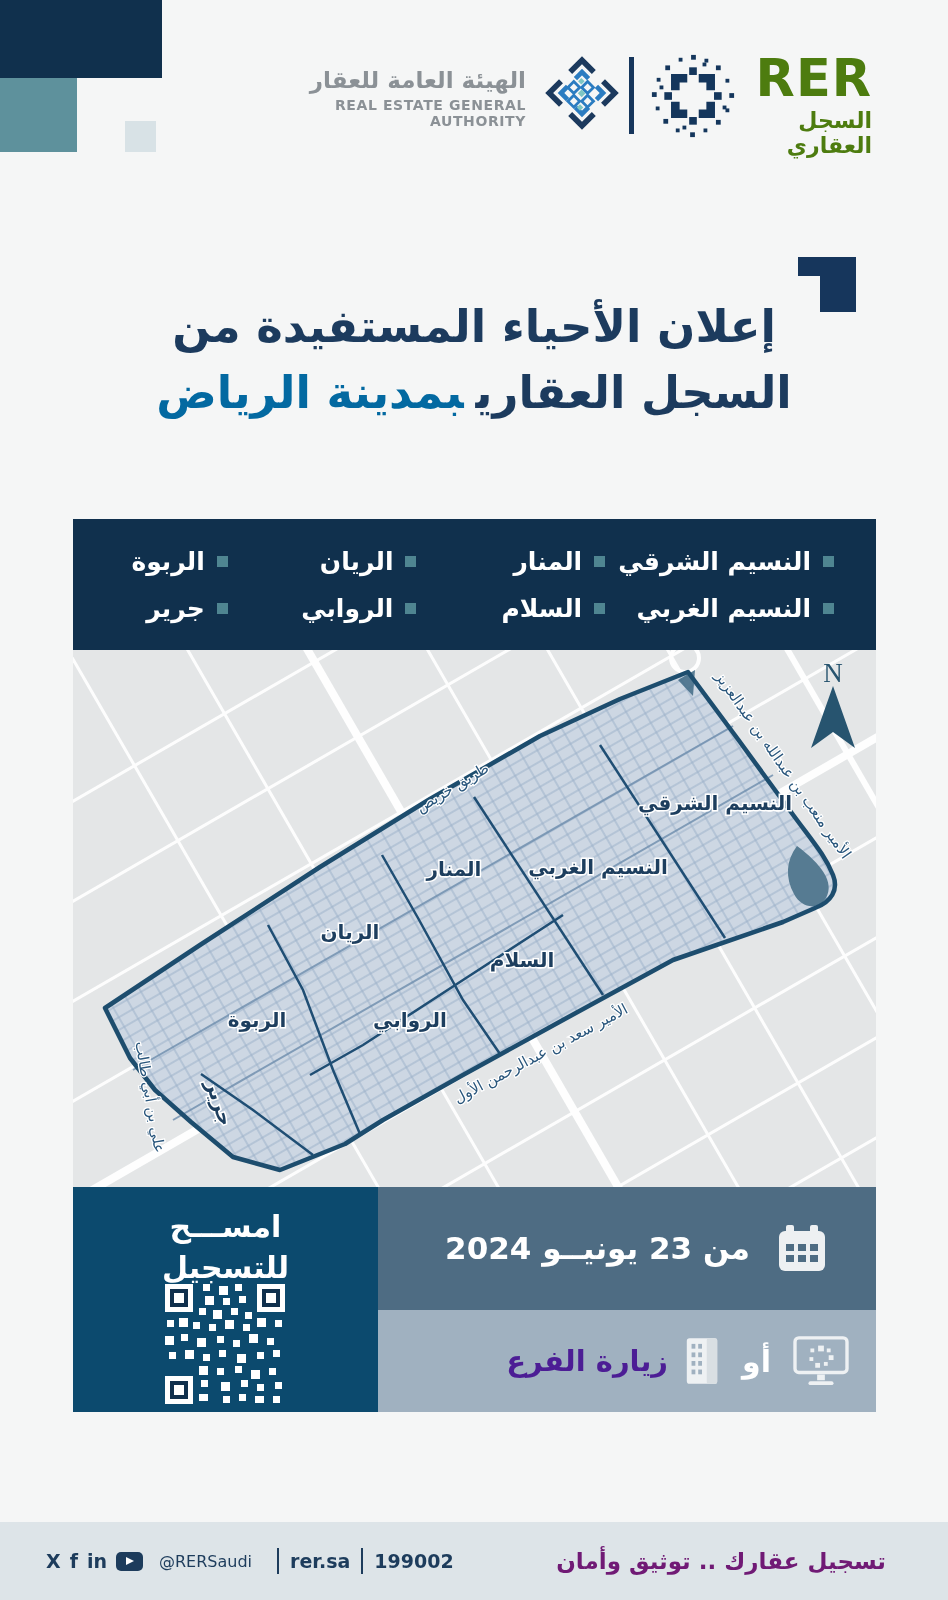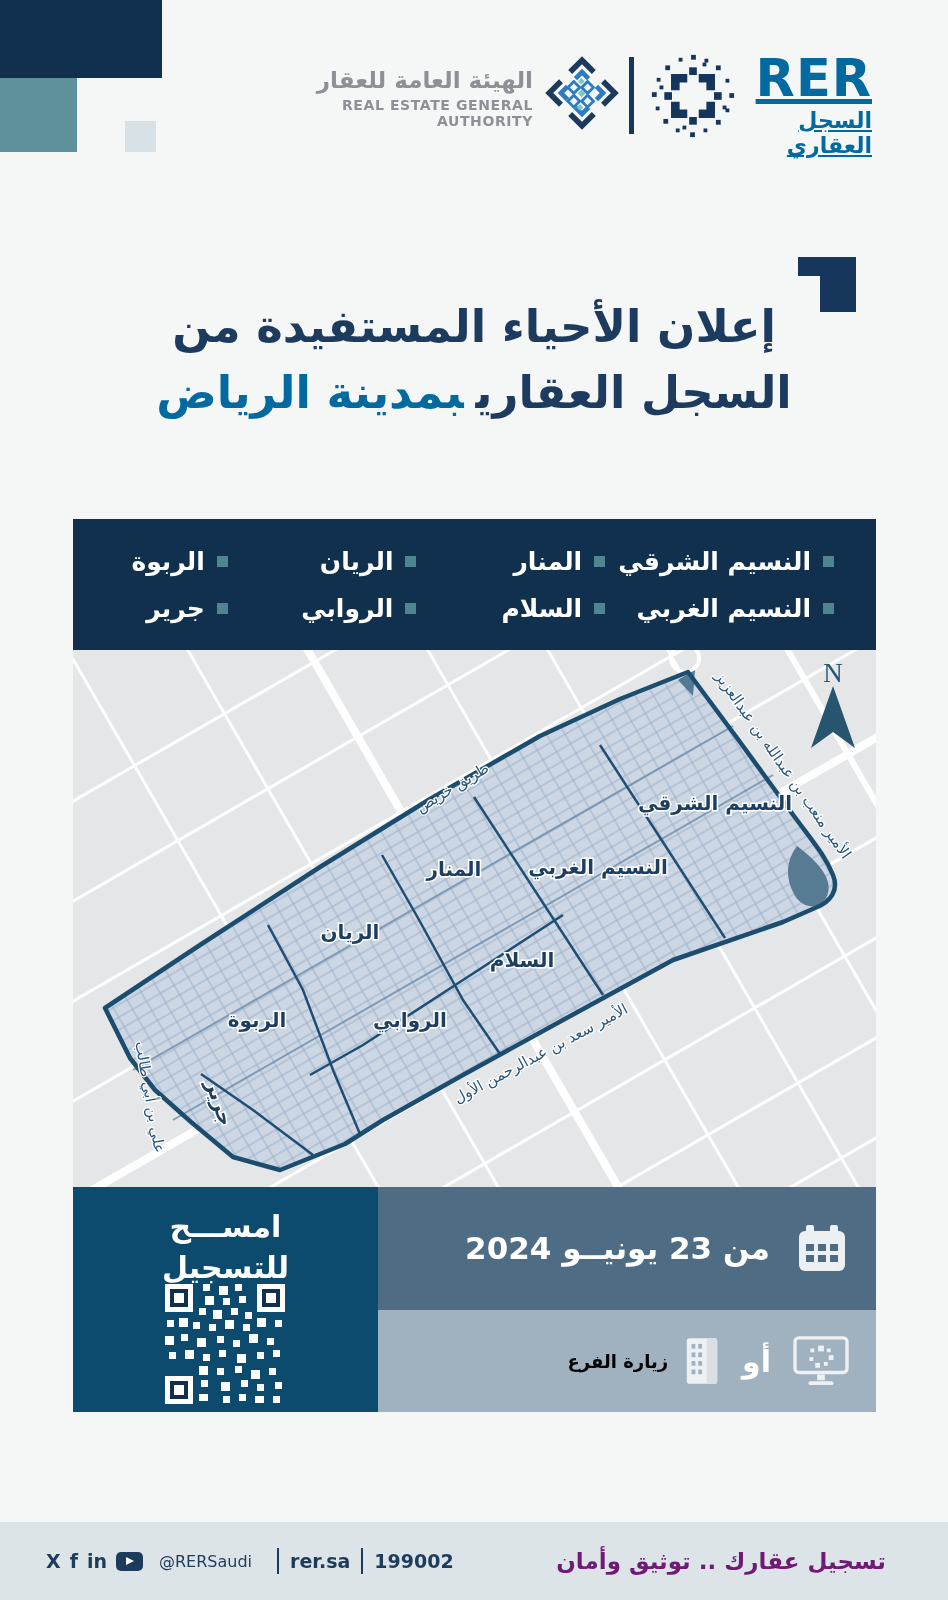--- a/index.html
+++ b/index.html
@@ -4,27 +4,27 @@
 <style>
   html,body{margin:0;padding:0;background:#e9ebec;}
   .page{position:relative;width:948px;height:1600px;margin:0 auto;background:#f5f6f6;overflow:hidden;
         font-family:"DejaVu Sans","Liberation Sans",sans-serif;}
   .abs{position:absolute;}
   
   .deco-navy{left:0;top:0;width:162px;height:78px;background:#10304d;}
   .deco-teal{left:0;top:78px;width:77px;height:74px;background:#5e919c;}
   .deco-sq{left:125px;top:121px;width:31px;height:31px;background:#d8e2e6;}
   
-  .rega-text{left:243px;top:68px;width:290px;text-align:right;direction:rtl;color:#8b9196;}
+  .rega-text{left:236px;top:68px;width:290px;text-align:right;direction:rtl;color:#8b9196;}
   .rega-ar{font-size:23px;font-weight:bold;line-height:1.1;}
   .rega-en{direction:ltr;font-size:14px;font-weight:bold;letter-spacing:.6px;margin-top:4px;color:#8b9196;}
   .rega-diamond{left:543px;top:55px;}
   .logo-divider{left:629px;top:57px;width:5px;height:77px;background:#16365c;}
   .rer-dots{left:650px;top:53px;}
-  .rer-text{left:740px;top:56px;width:132px;text-align:right;color:#0369a1;text-decoration:underline;}
+  .rer-text{left:740px;top:56px;width:132px;text-align:right;color:#4d7c0f;}
   .rer-acro{font-size:51px;font-weight:800;line-height:.92;letter-spacing:1px;}
   .rer-ar{font-size:22px;font-weight:bold;direction:rtl;margin-top:5px;}
   
   .corner-a{left:798px;top:257px;width:58px;height:19px;background:#16365c;}
   .corner-b{left:820px;top:257px;width:36px;height:55px;background:#16365c;}
   .title{left:50px;top:294px;width:848px;text-align:center;direction:rtl;
          font-weight:700;color:#1c3b5e;font-size:45px;line-height:1.46;}
   .title .accent{color:#0369a1;margin-inline-start:12px;}
   
   .nb-bar{left:73px;top:519px;width:803px;height:131px;background:#10304d;direction:rtl;
@@ -33,25 +33,25 @@
   .nb-bullet{width:11px;height:11px;background:#4f8591;flex:0 0 auto;}
   .nb-label{color:#fff;font-size:25px;font-weight:bold;white-space:nowrap;}
   
   .map{left:73px;top:650px;}
   
   .scan-panel{left:73px;top:1187px;width:305px;height:225px;background:#0c4a6e;}
   .scan-text{position:absolute;left:0;top:20px;width:100%;text-align:center;color:#fff;
              font-size:30px;font-weight:bold;line-height:1.35;direction:rtl;}
   .qr{position:absolute;left:92px;top:97px;}
   .date-panel{left:378px;top:1187px;width:498px;height:123px;background:#4e6c83;direction:rtl;
-              display:flex;align-items:center;gap:26px;padding-right:28px;box-sizing:border-box;}
+              display:flex;align-items:center;gap:26px;padding-right:48px;box-sizing:border-box;}
   .date-lines{color:#fff;font-size:31px;font-weight:bold;line-height:1.5;text-align:right;direction:rtl;}
   .chan-panel{left:378px;top:1310px;width:498px;height:102px;background:#a0b1c0;direction:rtl;
               display:flex;align-items:center;gap:15px;padding-right:26px;box-sizing:border-box;}
-  .chan-main{color:#000000;font-size:18px;font-weight:bold;white-space:nowrap;}
+  .chan-main{color:#4c1d95;font-size:29px;font-weight:bold;white-space:nowrap;}
   .chan-sub{color:#fff;font-size:13px;text-align:center;margin-top:2px;}
   .chan-or{color:#fff;font-size:30px;font-weight:bold;margin:0 6px;}
   
   .footer{left:0;top:1522px;width:948px;height:78px;background:#dde4e8;}
   .tagline{position:absolute;right:62px;top:50%;transform:translateY(-50%);direction:rtl;
            color:#701a75;font-size:23px;font-weight:bold;}
   .foot-left{position:absolute;left:46px;top:50%;transform:translateY(-50%);
              display:flex;align-items:center;color:#1d3c5c;}
   .soc{font-weight:bold;font-size:19px;margin-right:9px;}
   .yt{width:27px;height:19px;background:#1d3c5c;border-radius:5px;position:relative;margin-right:16px;}

